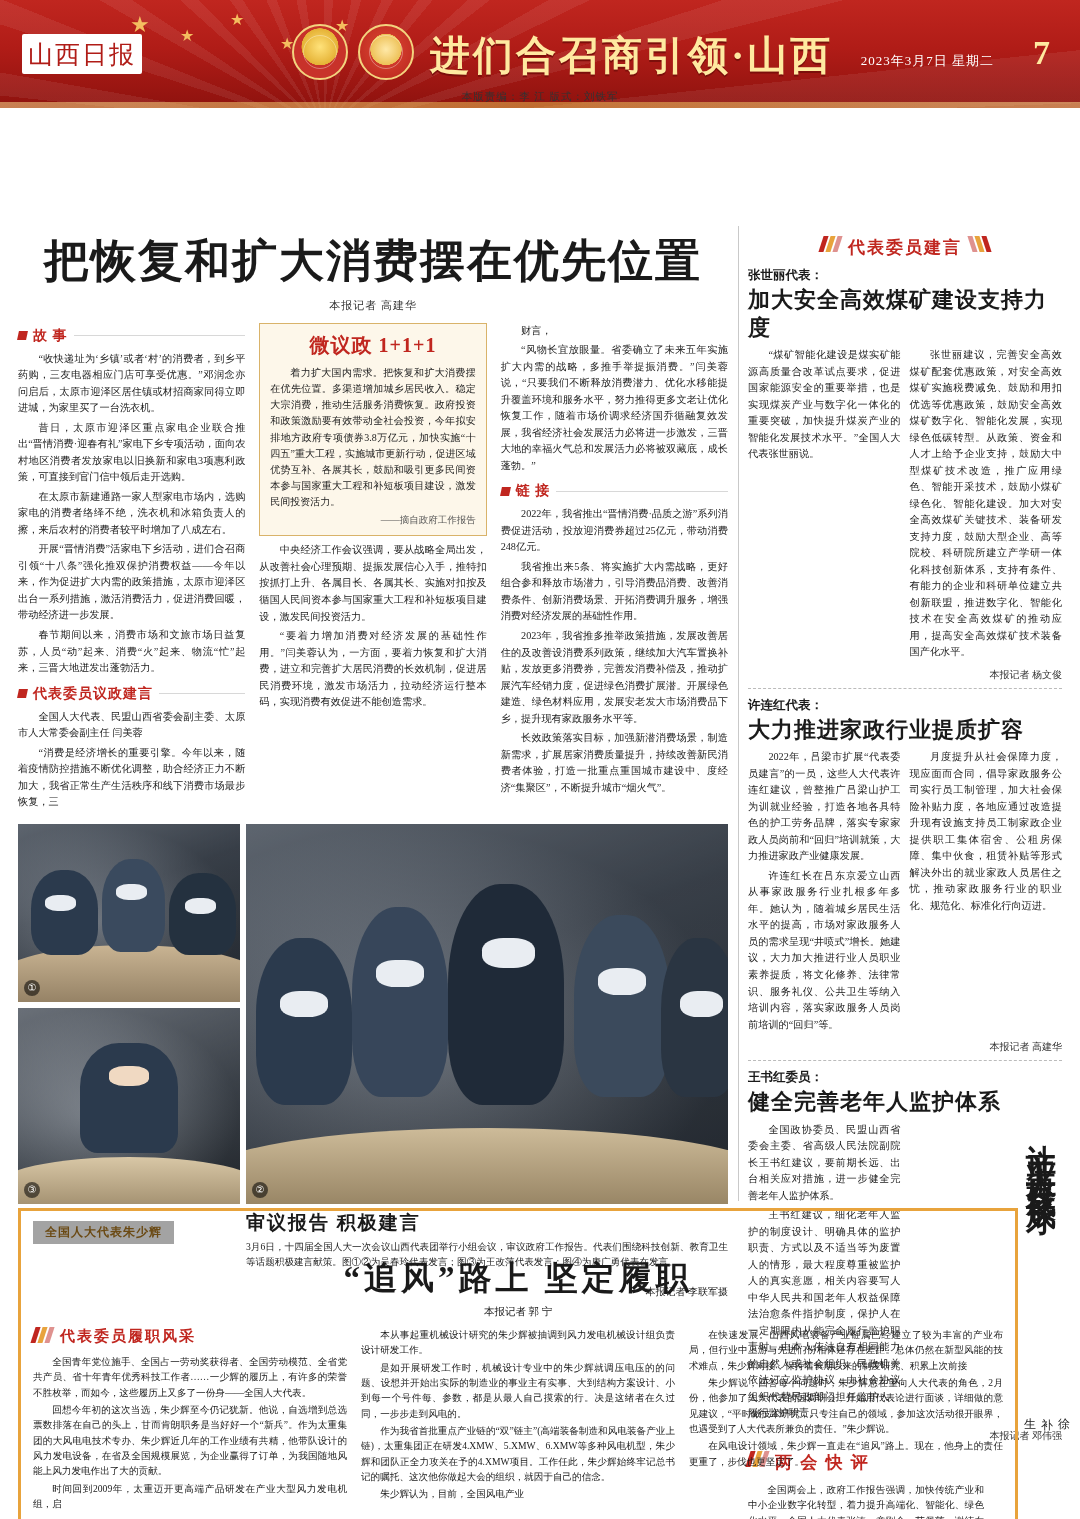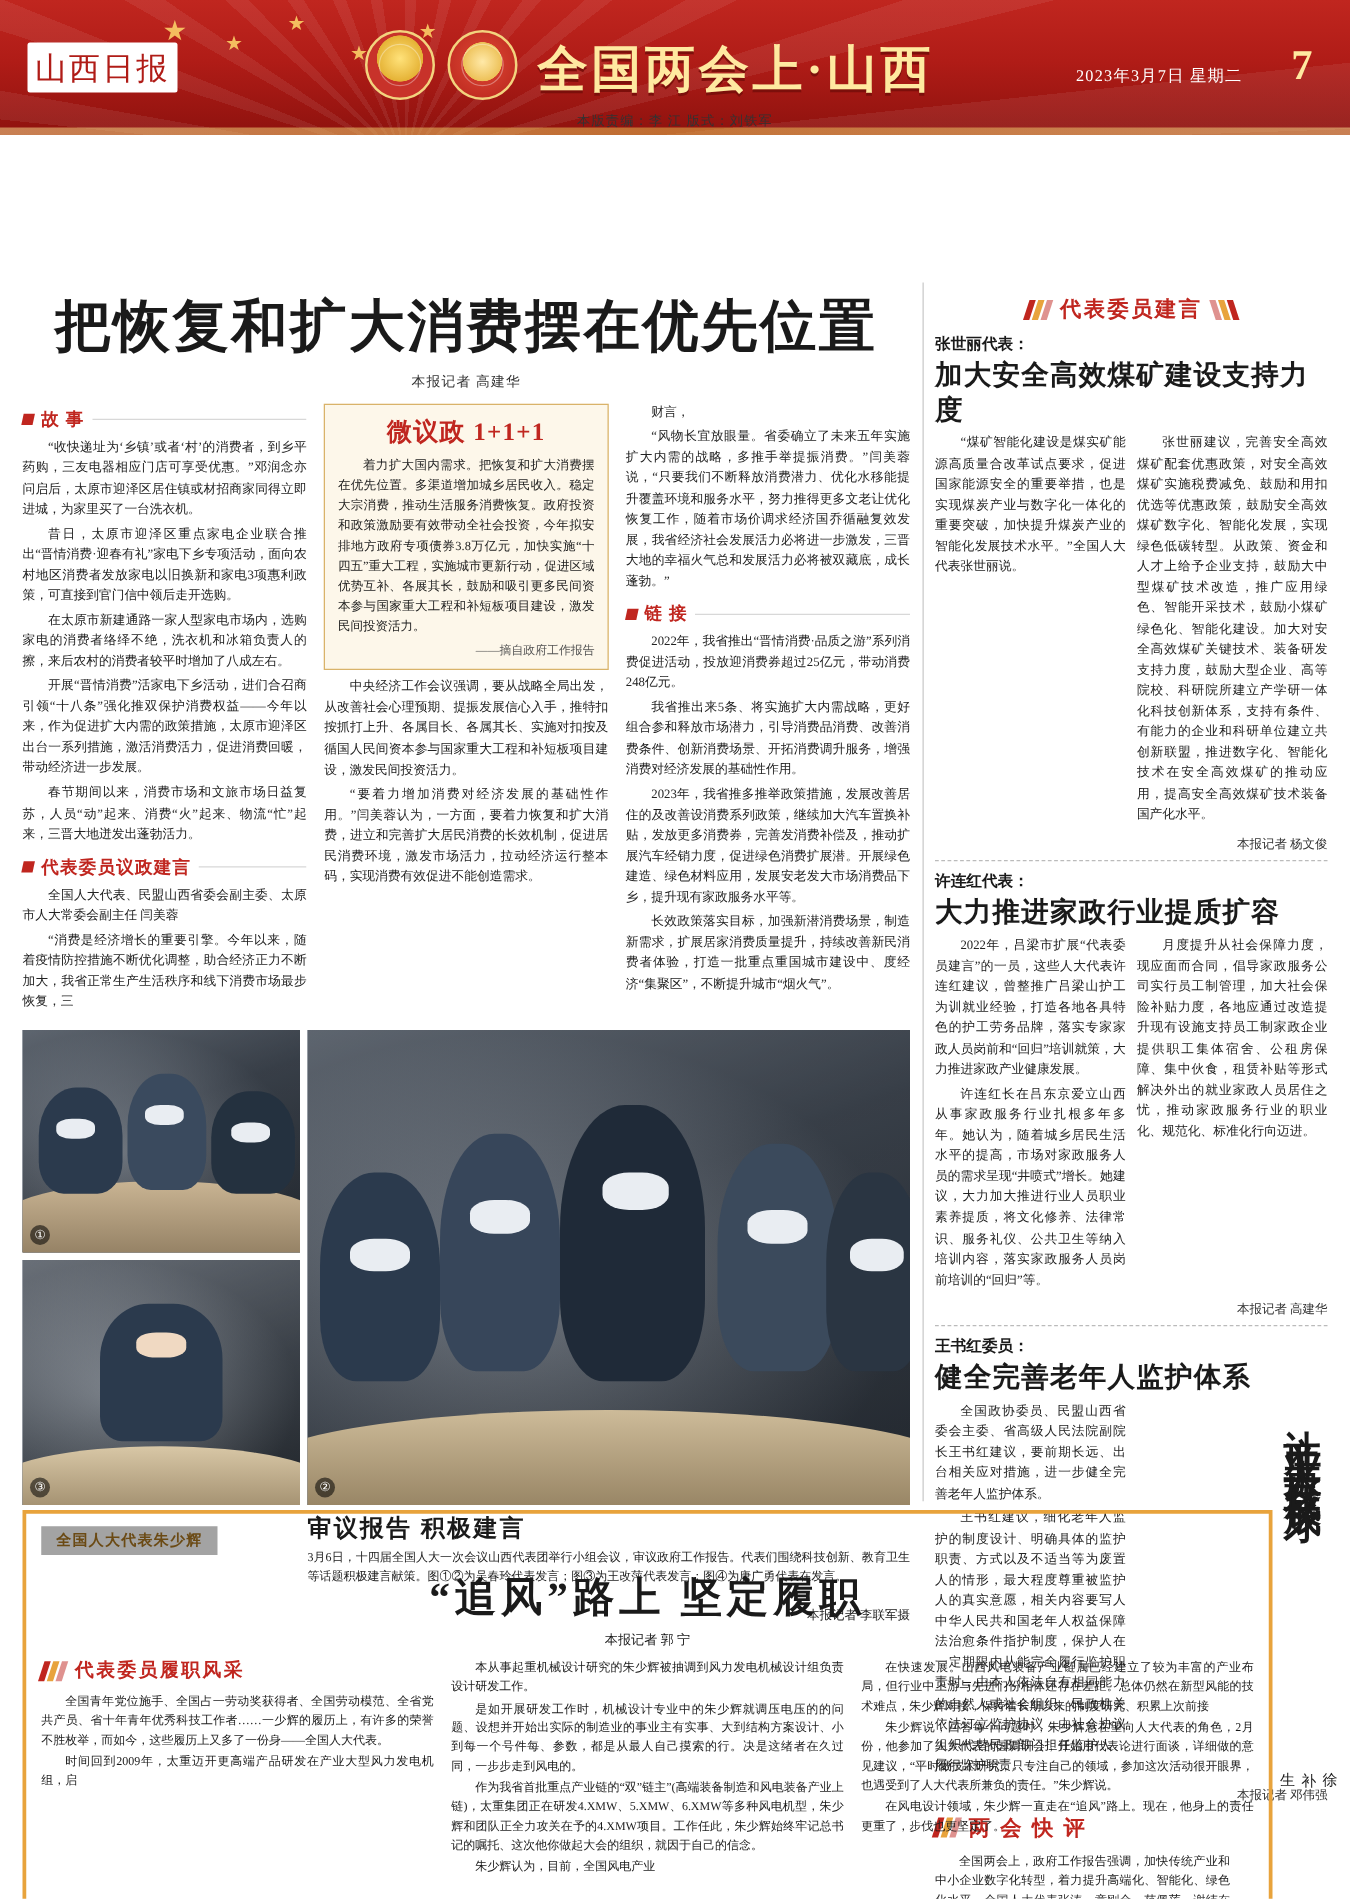--- a/index.html
+++ b/index.html
@@ -90,21 +90,21 @@
 
   
   .flag{
     display:flex; align-items:center; gap:6px; margin:4px 0 6px;
   }
   .flag .sq{ width:9px; height:9px; background:#c0261f; transform:skewX(-12deg);}
   .flag .ft{ font-size:14px; font-weight:bold; color:#c0261f; letter-spacing:1px;}
   .flag .line{ flex:1; height:1px; background:#d8d8d8;}
 
   .ornflag{
-    display:flex; align-items:center; justify-content:center; gap:8px;
+    display:flex; align-items:flex-start; justify-content:center; gap:8px;
     margin:10px 0 8px;
   }
   .ornflag .bars{ display:flex; gap:2px;}
   .ornflag .bars i{ display:block; width:5px;height:16px;background:#c0261f; transform:skewX(-18deg);}
   .ornflag .bars i:nth-child(2){ background:#e8a33c;}
   .ornflag .bars i:nth-child(3){ background:#c0261f; opacity:.5;}
   .ornflag .t{ font-size:17px; font-weight:bold; color:#c0261f; letter-spacing:2px;}
 
   
   .cols3{ display:flex; gap:14px; }
@@ -200,21 +200,21 @@
   </div>
   <div class="paper-logo">山西日报</div>
   <div class="emblems">
     <div class="emblem">
         <span class="e-inner"></span>
       </div>
     <div class="emblem cppcc">
         <span class="e-inner"></span>
       </div>
   </div>
-  <div class="mh-title">全国两会上·山西</div>
+  <div class="mh-title">进们合召商引领·山西</div>
   <div class="mh-date">2023年3月7日 星期二</div>
   <div class="mh-page">7</div>
 </div>
 
 <div class="page">
 
   <div class="rule-v" style="left:738px; top:118px; height:975px;"></div>
 
   <div class="col-left">
     <div class="headline">把恢复和扩大消费摆在优先位置</div>
@@ -416,20 +416,21 @@
         <div class="ornflag" style="justify-content:flex-start;margin-top:0;">
           <span class="bars">
               <i></i>
               <i></i>
               <i></i>
             </span>
           <span class="t" style="font-size:15px;">代表委员履职风采</span>
         </div>
         <div class="ba-body">
           <p>全国青年党位施手、全国占一劳动奖获得者、全国劳动模范、全省党共产员、省十年青年优秀科技工作者……一少辉的履历上，有许多的荣誉不胜枚举，而如今，这些履历上又多了一份身——全国人大代表。</p>
+          <p>回想今年初的这次当选，朱少辉至今仍记犹新。他说，自选增到总选票数排落在自己的头上，甘而肯朗职务是当好好一个“新兵”。作为太重集团的大风电电技术专办、朱少辉近几年的工作业绩有共精，他带队设计的风力发电设备，在省及全国规模展览，为企业赢得了订单，为我国随地风能上风力发电作出了大的贡献。</p>
           <p>时间回到2009年，太重迈开更高端产品研发在产业大型风力发电机组，启</p>
         </div>
       </div>
       <div class="c">
         <div class="ba-body">
           <p>本从事起重机械设计研究的朱少辉被抽调到风力发电机械设计组负责设计研发工作。</p>
           <p>是如开展研发工作时，机械设计专业中的朱少辉就调压电压的的问题、设想并开始出实际的制造业的事业主有实事、大到结构方案设计、小到每一个号件每、参数，都是从最人自己摸索的行。决是这绪者在久过同，一步步走到风电的。</p>
           <p>作为我省首批重点产业链的“双”链主”(高端装备制造和风电装备产业上链)，太重集团正在研发4.XMW、5.XMW、6.XMW等多种风电机型，朱少辉和团队正全力攻关在予的4.XMW项目。工作任此，朱少辉始终牢记总书记的嘱托、这次他你做起大会的组织，就因于自己的信念。</p>
           <p>朱少辉认为，目前，全国风电产业</p>
           <p></p>

